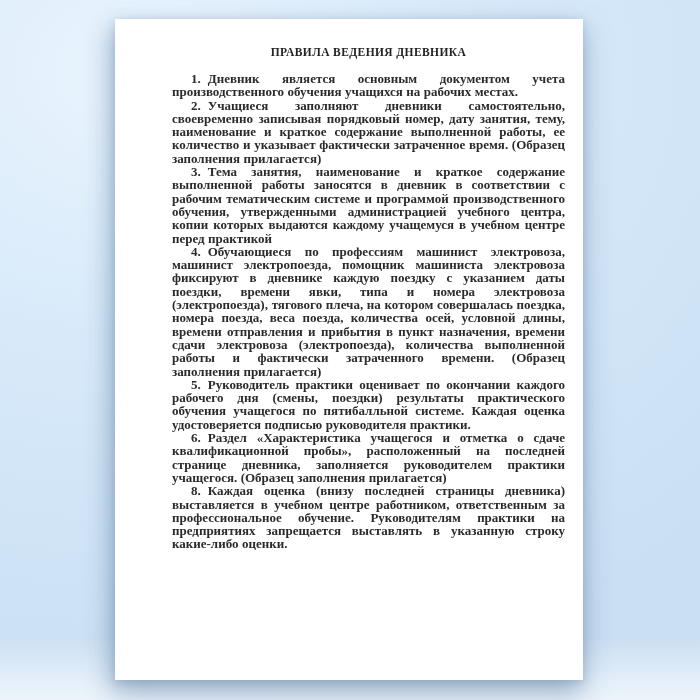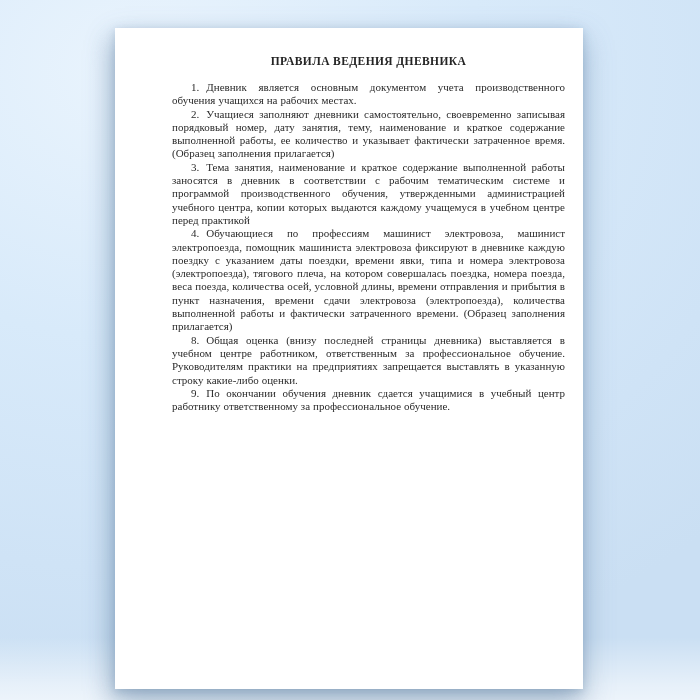--- a/index.html
+++ b/index.html
@@ -14,21 +14,21 @@
     position: relative;
     width: 700px;
     height: 700px;
     background:
       linear-gradient(180deg, rgba(255,255,255,0) 0%, rgba(255,255,255,0) 91%, rgba(255,255,255,0.55) 98%, rgba(255,255,255,0.65) 100%),
       radial-gradient(ellipse 820px 640px at 20% 10%, #eaf4fd 0%, #d8eafa 42%, #cfe3f6 78%, #cadff3 100%);
   }
   .page {
     position: absolute;
     left: 115px;
-    top: 28px;
+    top: 19px;
     width: 468px;
     height: 661px;
     background: #ffffff;
     box-shadow:
       0 12px 28px rgba(88, 122, 158, 0.42),
       -6px 10px 20px rgba(88, 122, 158, 0.22),
       0 2px 8px rgba(88, 122, 158, 0.25);
     box-sizing: border-box;
     padding: 26px 18px 20px 57px;
   }
@@ -36,40 +36,42 @@
     font-size: 11.5px;
     font-weight: bold;
     letter-spacing: 0.4px;
     color: #242424;
     text-align: center;
     margin: 0 0 13px 0;
     line-height: 14px;
   }
   .doc-body p {
     margin: 0;
-    font-size: 11px;
+    font-size: 13px;
     line-height: 13.3px;
     color: #2b2b2b;
     text-align: justify;
     text-indent: 19px;
     word-spacing: 0.2px;
+    font-weight: bold;
   }
   .doc-body p .num {
     font-weight: inherit;
     margin-right: 7px;
   }
 </style>
 </head>
 <body>
 
 <div class="scene">
   <div class="page">
     <h1 class="doc-title">ПРАВИЛА ВЕДЕНИЯ ДНЕВНИКА</h1>
     <div class="doc-body">
       <p><span class="num">1.</span><span>Дневник является основным документом учета производственного обучения учащихся на рабочих местах.</span></p>
       <p><span class="num">2.</span><span>Учащиеся заполняют дневники самостоятельно, своевременно записывая порядковый номер, дату занятия, тему, наименование и краткое содержание выполненной работы, ее количество и указывает фактически затраченное время. (Образец заполнения прилагается)</span></p>
       <p><span class="num">3.</span><span>Тема занятия, наименование и краткое содержание выполненной работы заносятся в дневник в соответствии с рабочим тематическим системе и программой производственного обучения, утвержденными администрацией учебного центра, копии которых выдаются каждому учащемуся в учебном центре перед практикой</span></p>
       <p><span class="num">4.</span><span>Обучающиеся по профессиям машинист электровоза, машинист электропоезда, помощник машиниста электровоза фиксируют в дневнике каждую поездку с указанием даты поездки, времени явки, типа и номера электровоза (электропоезда), тягового плеча, на котором совершалась поездка, номера поезда, веса поезда, количества осей, условной длины, времени отправления и прибытия в пункт назначения, времени сдачи электровоза (электропоезда), количества выполненной работы и фактически затраченного времени. (Образец заполнения прилагается)</span></p>
-      <p><span class="num">8.</span><span>Общая оценка (внизу последней страницы дневника) выставляется в учебном центре работником, ответственным за профессиональное обучение. Руководителям практики на предприятиях запрещается выставлять в указанную строку какие-либо оценки.</span></p>
-      <p><span class="num">9.</span><span>По окончании обучения дневник сдается учащимися в учебный центр работнику ответственному за профессиональное обучение.</span></p>
+      <p><span class="num">5.</span><span>Руководитель практики оценивает по окончании каждого рабочего дня (смены, поездки) результаты практического обучения учащегося по пятибалльной системе. Каждая оценка удостоверяется подписью руководителя практики.</span></p>
+      <p><span class="num">6.</span><span>Раздел «Характеристика учащегося и отметка о сдаче квалификационной пробы», расположенный на последней странице дневника, заполняется руководителем практики учащегося. (Образец заполнения прилагается)</span></p>
+      <p><span class="num">8.</span><span>Каждая оценка (внизу последней страницы дневника) выставляется в учебном центре работником, ответственным за профессиональное обучение. Руководителям практики на предприятиях запрещается выставлять в указанную строку какие-либо оценки.</span></p>
     </div>
   </div>
 </div>
 
 </body></html>

